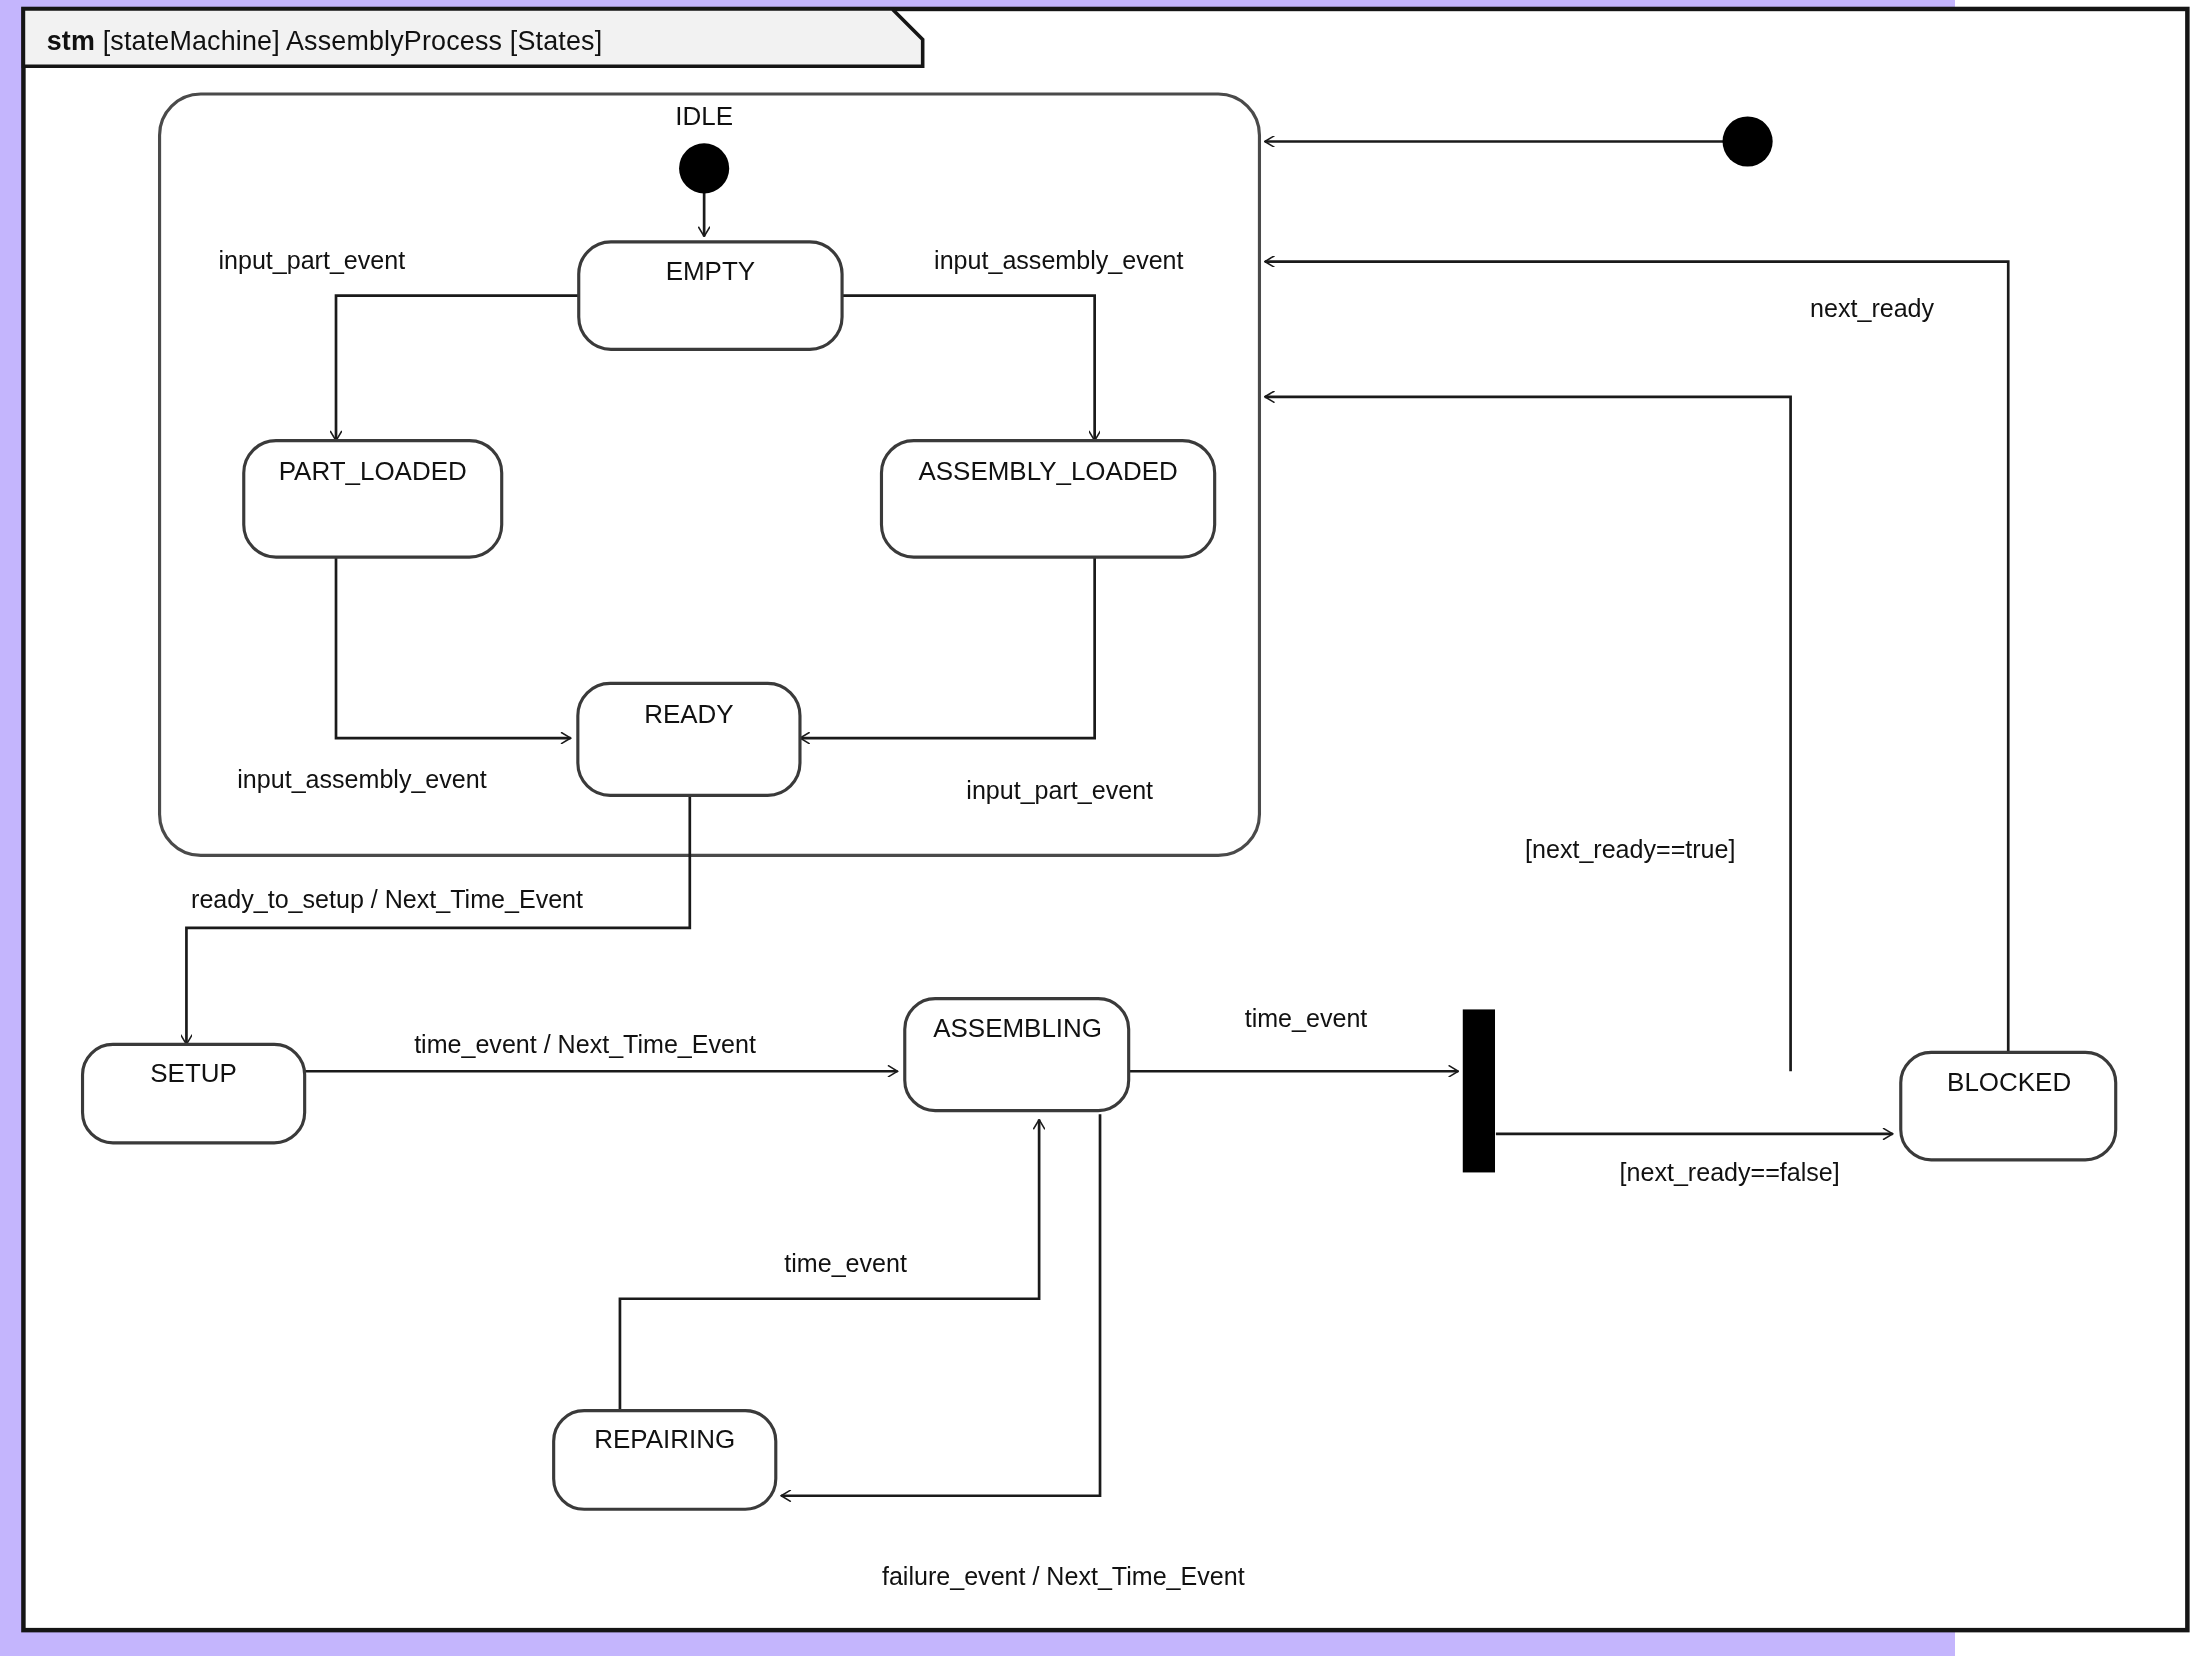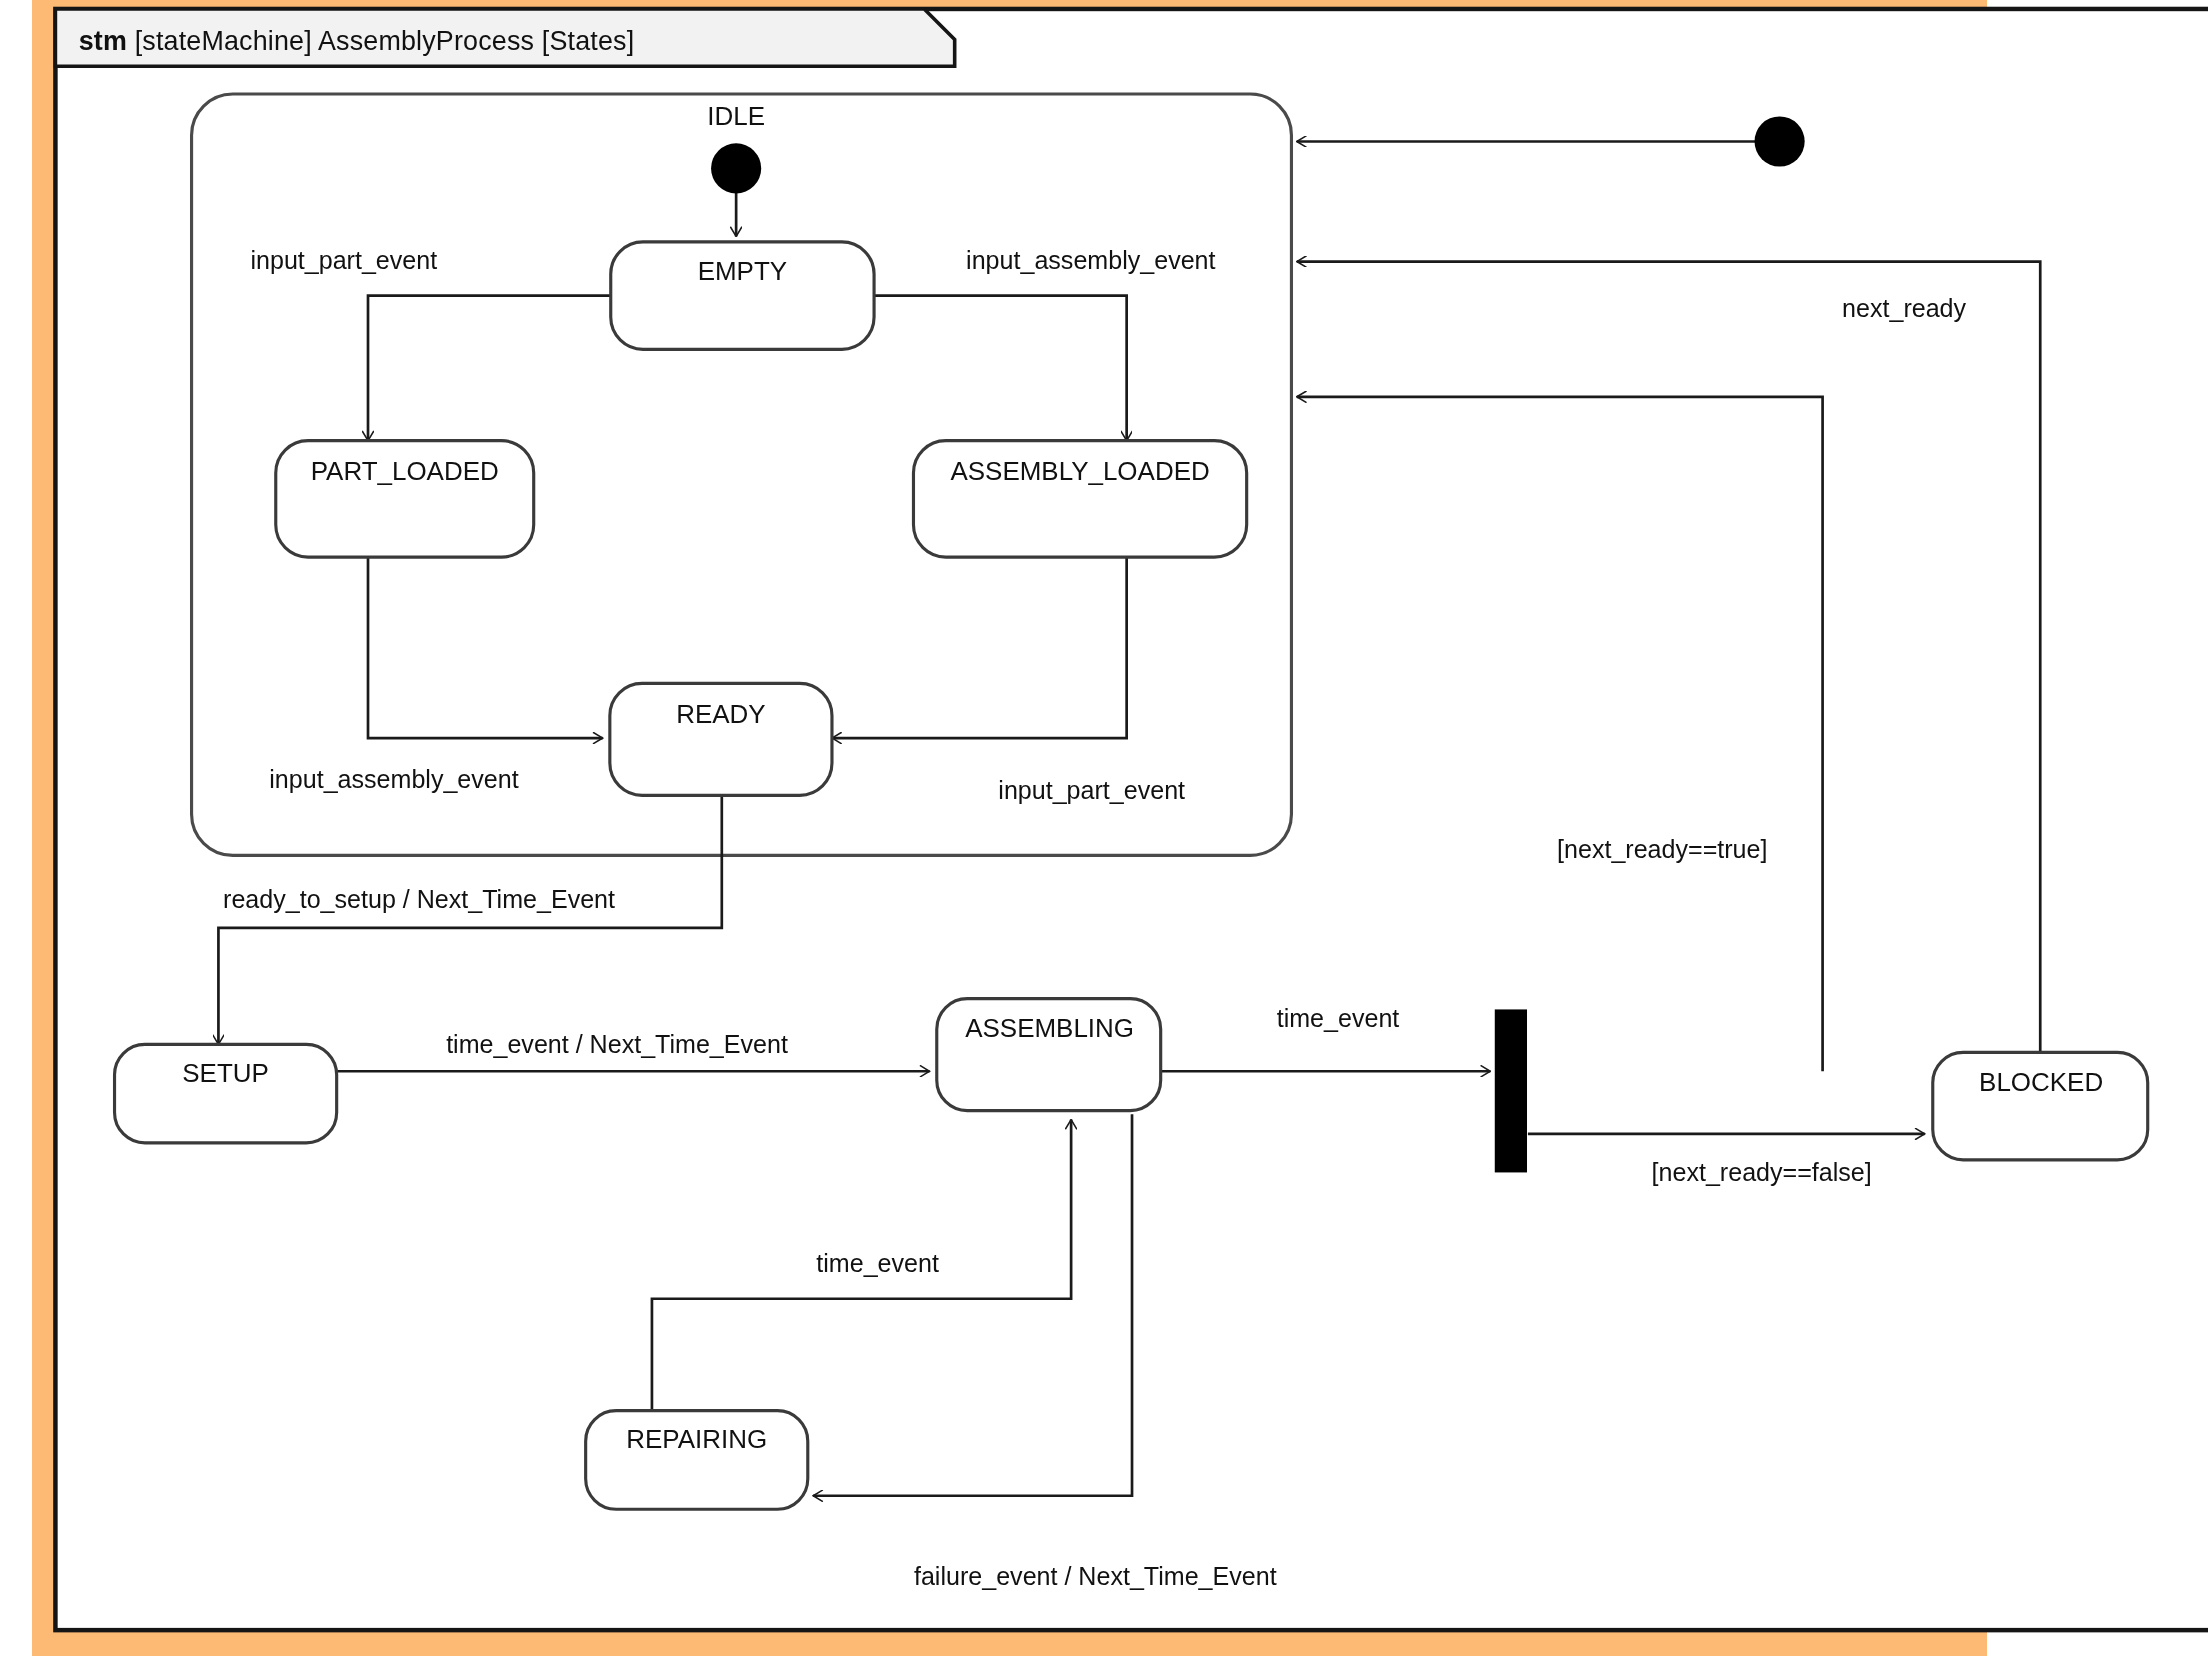--- a/index.html
+++ b/index.html
@@ -4,23 +4,22 @@
 <style>
   html, body {
     margin: 0;
     padding: 0;
     background: #ffffff;
   }
   #canvas {
     position: relative;
     width: 1955px;
     height: 1657px;
-    background: #fdba74;
+    background: #c4b5fd;
     font-family: "Liberation Sans", sans-serif;
-    margin-left: 32px;
   }
   svg.diagram {
     position: absolute;
     top: 0;
     left: 0;
     width: 2209px;
     height: 1657px;
     display: block;
   }
   text {

